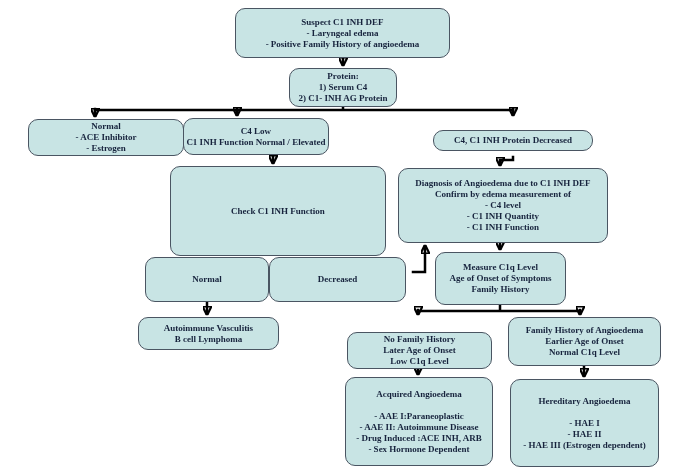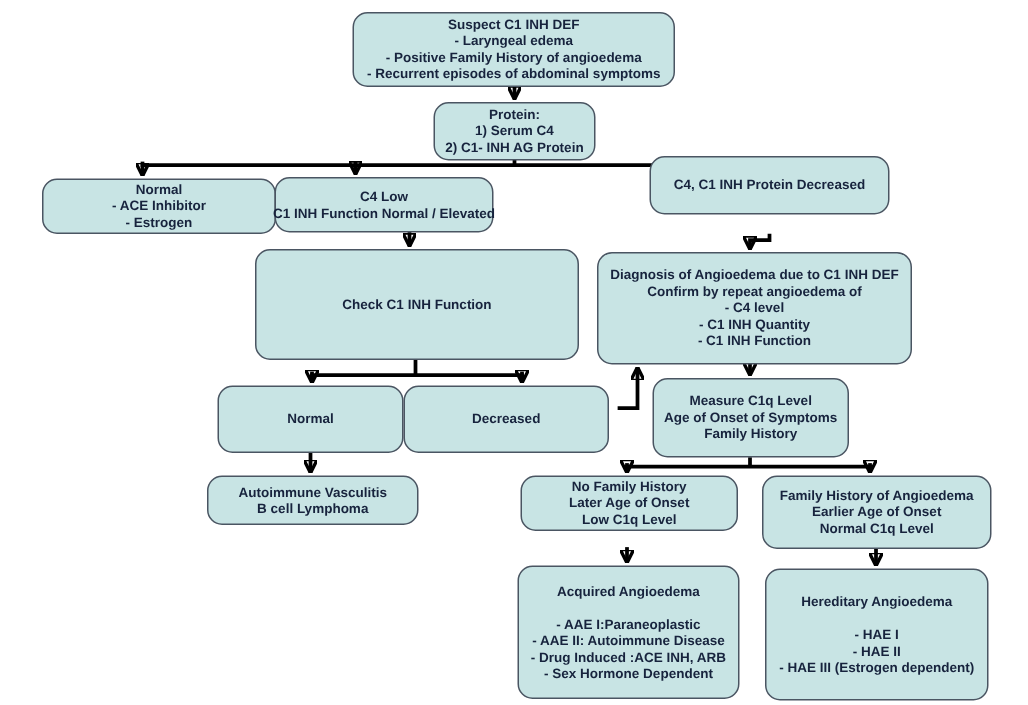--- a/index.html
+++ b/index.html
@@ -6,21 +6,21 @@
     --background:#ffffff;
     --node-fill:#c8e4e4;
     --node-border:#4a5562;
     --text:#17233d;
     --arrow:#000000;
   }
   html,body{margin:0;padding:0;background:#fff;}
   .canvas{
     position:relative;width:685px;height:470px;
     background:var(--background);overflow:hidden;
-    font-family:Liberation Sans, sans-serif;
+    font-family:Liberation Serif, serif;
   }
   .edges{position:absolute;left:0;top:0;width:685px;height:470px;pointer-events:none;}
   .edges path{stroke:var(--arrow);stroke-width:2.5;fill:none;stroke-linecap:square;}
   .ah{fill:var(--arrow);stroke:none;}
   .node{
     position:absolute;box-sizing:border-box;
     background:var(--node-fill);
     border:1.5px solid var(--node-border);
     border-radius:10px;
     display:flex;flex-direction:column;justify-content:center;align-items:center;
@@ -66,51 +66,50 @@
     <path d="M580,310 V314" marker-end="url(#ah)"></path>
 
     <path d="M418,366 V374" marker-end="url(#ah)"></path>
     <path d="M584,367 V376" marker-end="url(#ah)"></path>
   </svg>
 
   <div class="node" style="left:235px;top:8px;width:215px;height:50px">
       <div class="line">Suspect C1 INH DEF</div>
       <div class="line">- Laryngeal edema</div>
       <div class="line">- Positive Family History of angioedema</div>
-      <div class="line">- Recurrent episodes of abdominal symptoms</div>
     </div>
 
   <div class="node" style="left:289px;top:68px;width:108px;height:39px">
       <div class="line">Protein:</div>
       <div class="line">1) Serum C4</div>
       <div class="line">2) C1- INH AG Protein</div>
     </div>
 
   <div class="node" style="left:28px;top:119px;width:156px;height:37px">
       <div class="line">Normal</div>
       <div class="line">- ACE Inhibitor</div>
       <div class="line">- Estrogen</div>
     </div>
 
   <div class="node" style="left:183px;top:118px;width:146px;height:37px">
       <div class="line">C4 Low</div>
       <div class="line">C1 INH Function Normal / Elevated</div>
     </div>
 
-  <div class="node" style="left:433px;top:104px;width:160px;height:39px">
+  <div class="node" style="left:433px;top:130px;width:160px;height:21px">
       <div class="line">C4, C1 INH Protein Decreased</div>
     </div>
 
-  <div class="node" style="left:170px;top:166px;width:216px;height:74px">
+  <div class="node" style="left:170px;top:166px;width:216px;height:90px">
       <div class="line">Check C1 INH Function</div>
     </div>
 
   <div class="node" style="left:398px;top:168px;width:210px;height:75px">
       <div class="line">Diagnosis of Angioedema due to C1 INH DEF</div>
-      <div class="line">Confirm by repeat angioedema of</div>
+      <div class="line">Confirm by edema measurement of</div>
       <div class="line">- C4 level</div>
       <div class="line">- C1 INH Quantity</div>
       <div class="line">- C1 INH Function</div>
     </div>
 
   <div class="node" style="left:145px;top:257px;width:124px;height:45px">
       <div class="line">Normal</div>
     </div>
 
   <div class="node" style="left:269px;top:257px;width:137px;height:45px">
@@ -121,21 +120,21 @@
       <div class="line">Measure C1q Level</div>
       <div class="line">Age of Onset of Symptoms</div>
       <div class="line">Family History</div>
     </div>
 
   <div class="node" style="left:138px;top:317px;width:141px;height:33px">
       <div class="line">Autoimmune Vasculitis</div>
       <div class="line">B cell Lymphoma</div>
     </div>
 
-  <div class="node" style="left:347px;top:317px;width:145px;height:37px">
+  <div class="node" style="left:347px;top:332px;width:145px;height:37px">
       <div class="line">No Family History</div>
       <div class="line">Later Age of Onset</div>
       <div class="line">Low C1q Level</div>
     </div>
 
   <div class="node" style="left:508px;top:317px;width:153px;height:49px">
       <div class="line">Family History of Angioedema</div>
       <div class="line">Earlier Age of Onset</div>
       <div class="line">Normal C1q Level</div>
     </div>

